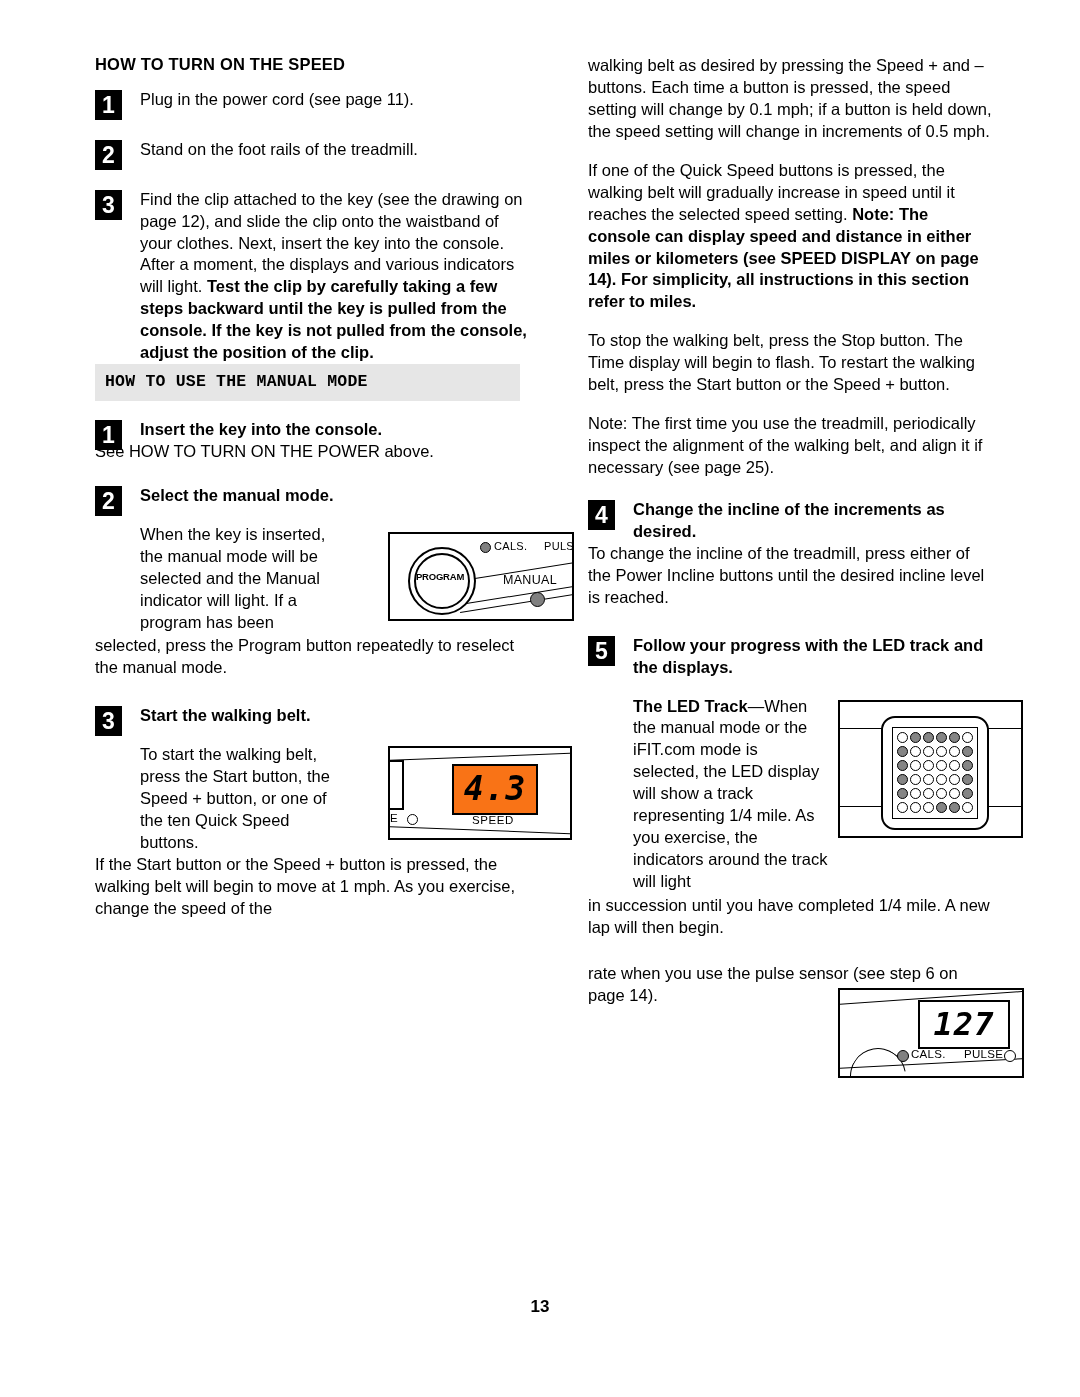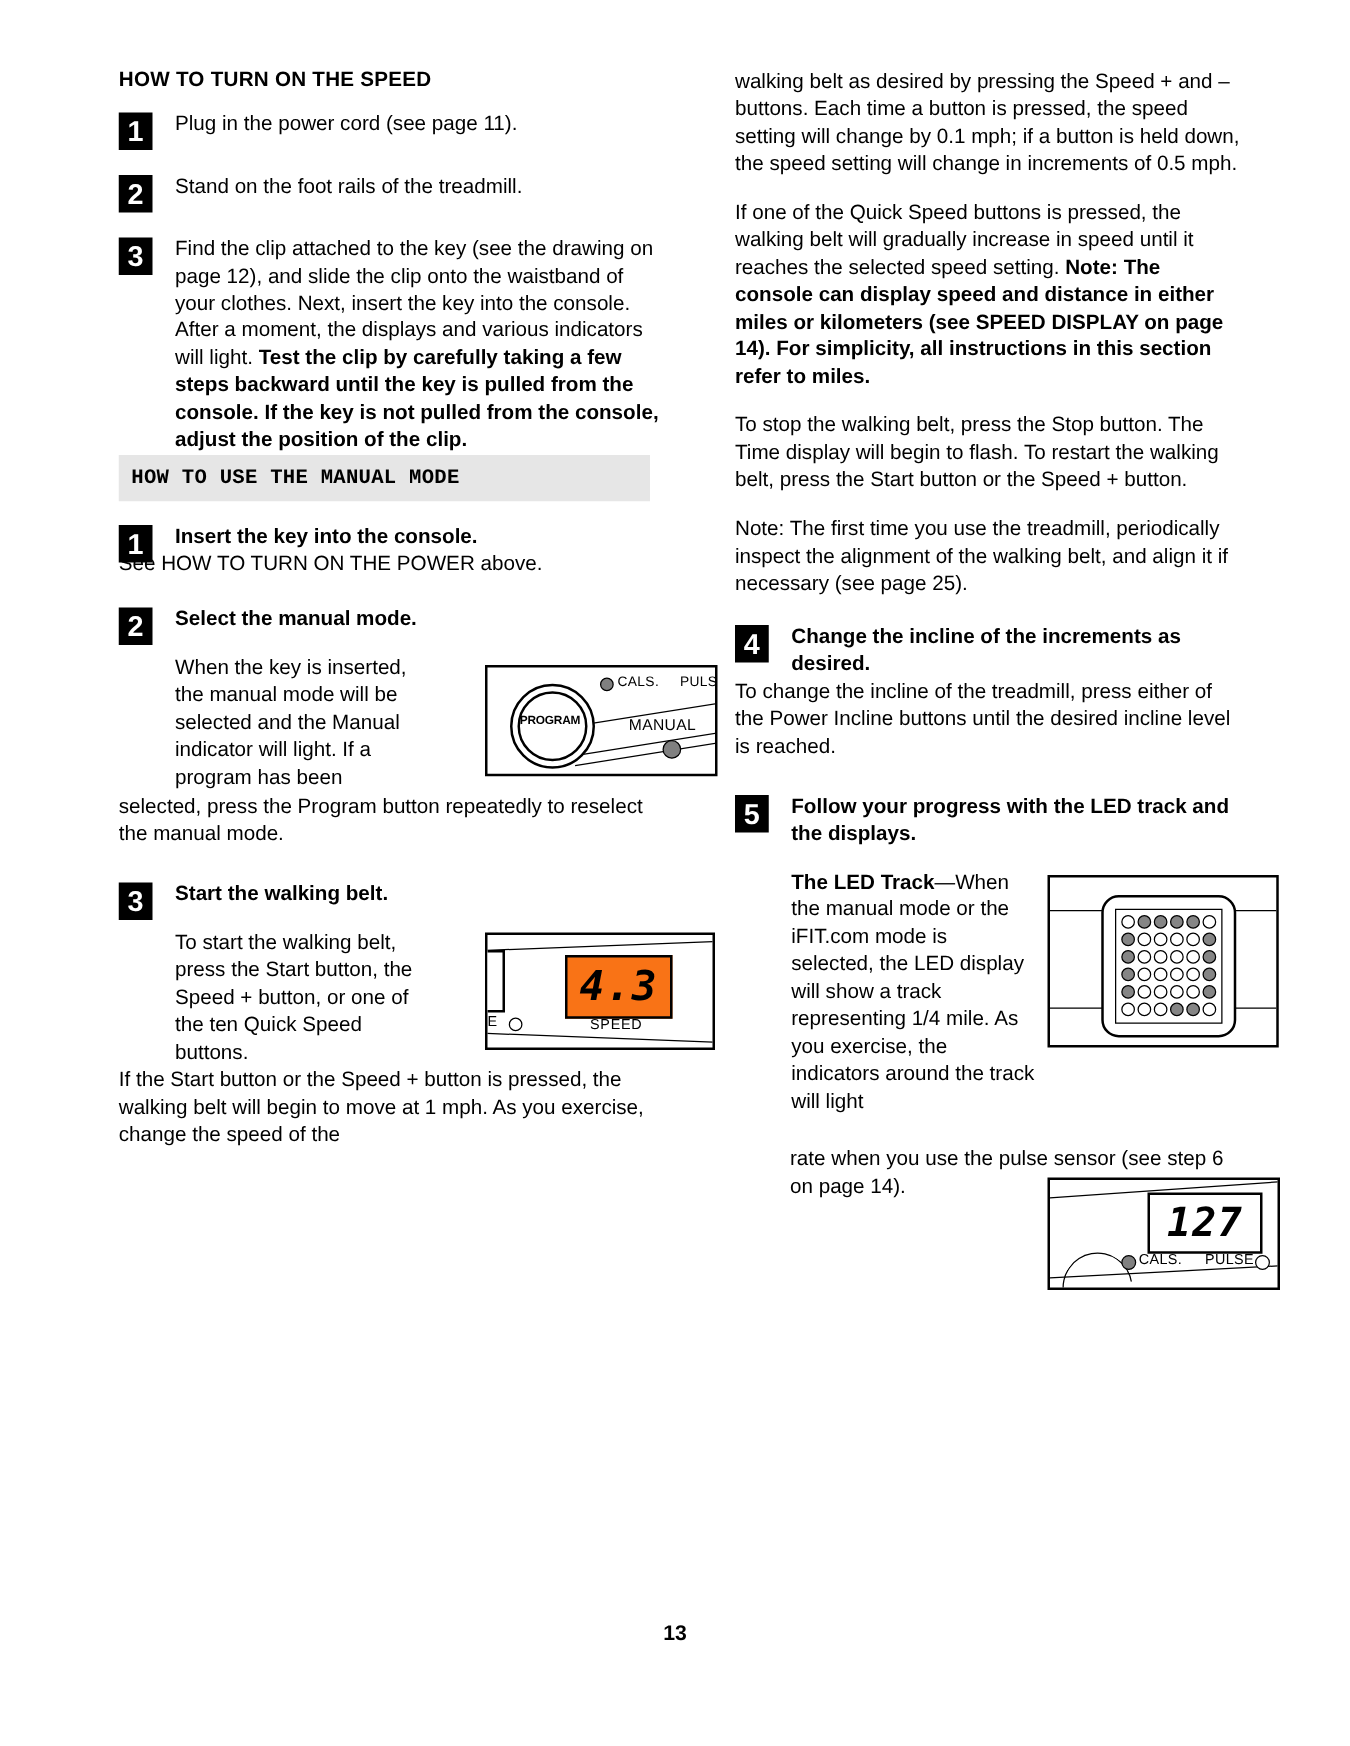--- a/index.html
+++ b/index.html
@@ -500,37 +500,38 @@
               <div class="led"></div>
               <div class="led"></div>
               <div class="led on"></div>
               <div class="led on"></div>
               <div class="led"></div>
             </div>
         </div>
       </div>
     </div>
 
+    <p class="body indent" style="margin-top:2px;">in succession until you have completed 1/4 mile. A new lap will then begin.</p>
 
     <div class="wrap-block indent" style="margin-top:24px;">
 
       <div class="fig" id="fig-cals" style="top:25px;">
         <div class="ln" style="left:-4px; top:14px; width:200px; transform:rotate(-4deg); height:1.1px;"></div>
         <div class="ln" style="left:-4px; top:78px; width:200px; transform:rotate(-3deg); height:1.1px;"></div>
         <div class="cal-arc"></div>
 
         <div class="cal-window">
           <div class="cal-digits seg-text">127</div>
         </div>
         <div class="cal-dot-filled"></div>
         <div class="cal-lbl-cals">CALS.</div>
         <div class="cal-lbl-pulse">PULSE</div>
         <div class="cal-dot-open"></div>
       </div>
     </div>
 
-    <p class="body indent" style="margin-top:2px;margin-left:44px;">rate when you use the pulse sensor (see step 6 on page 14).</p>
+    <p class="body indent" style="margin-top:2px;">rate when you use the pulse sensor (see step 6 on page 14).</p>
 
   </div>
 
   <div class="page-num">13</div>
 
 </div>
 
 </body></html>

